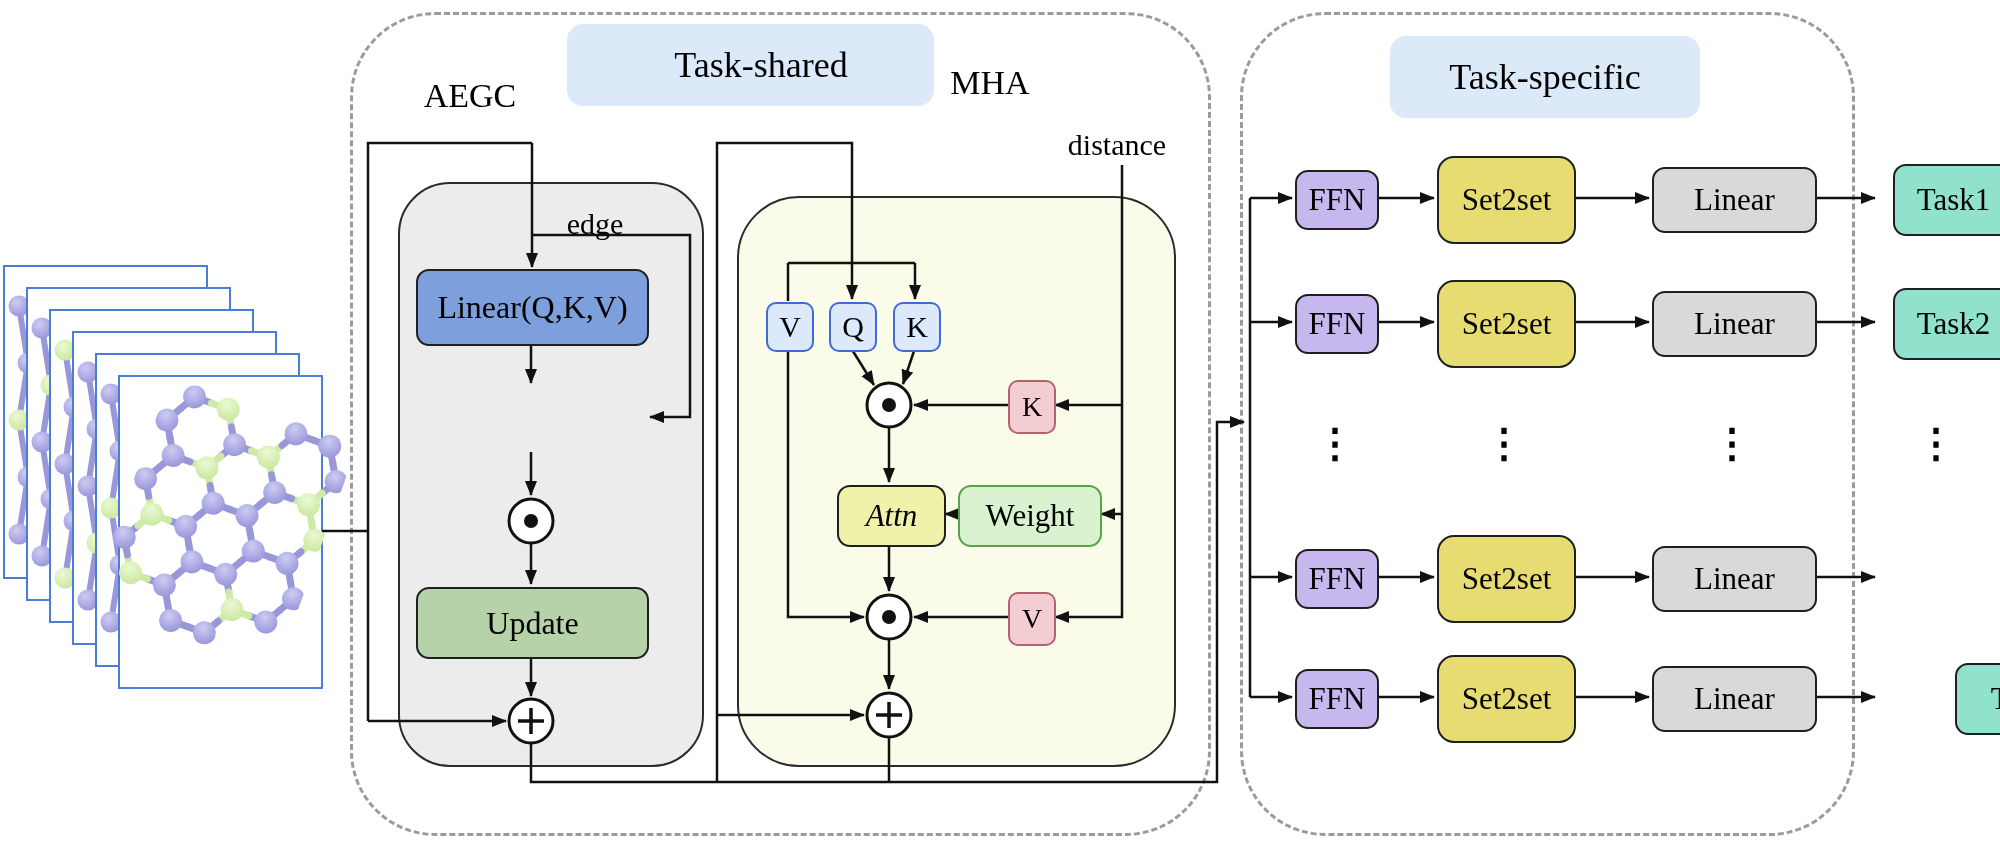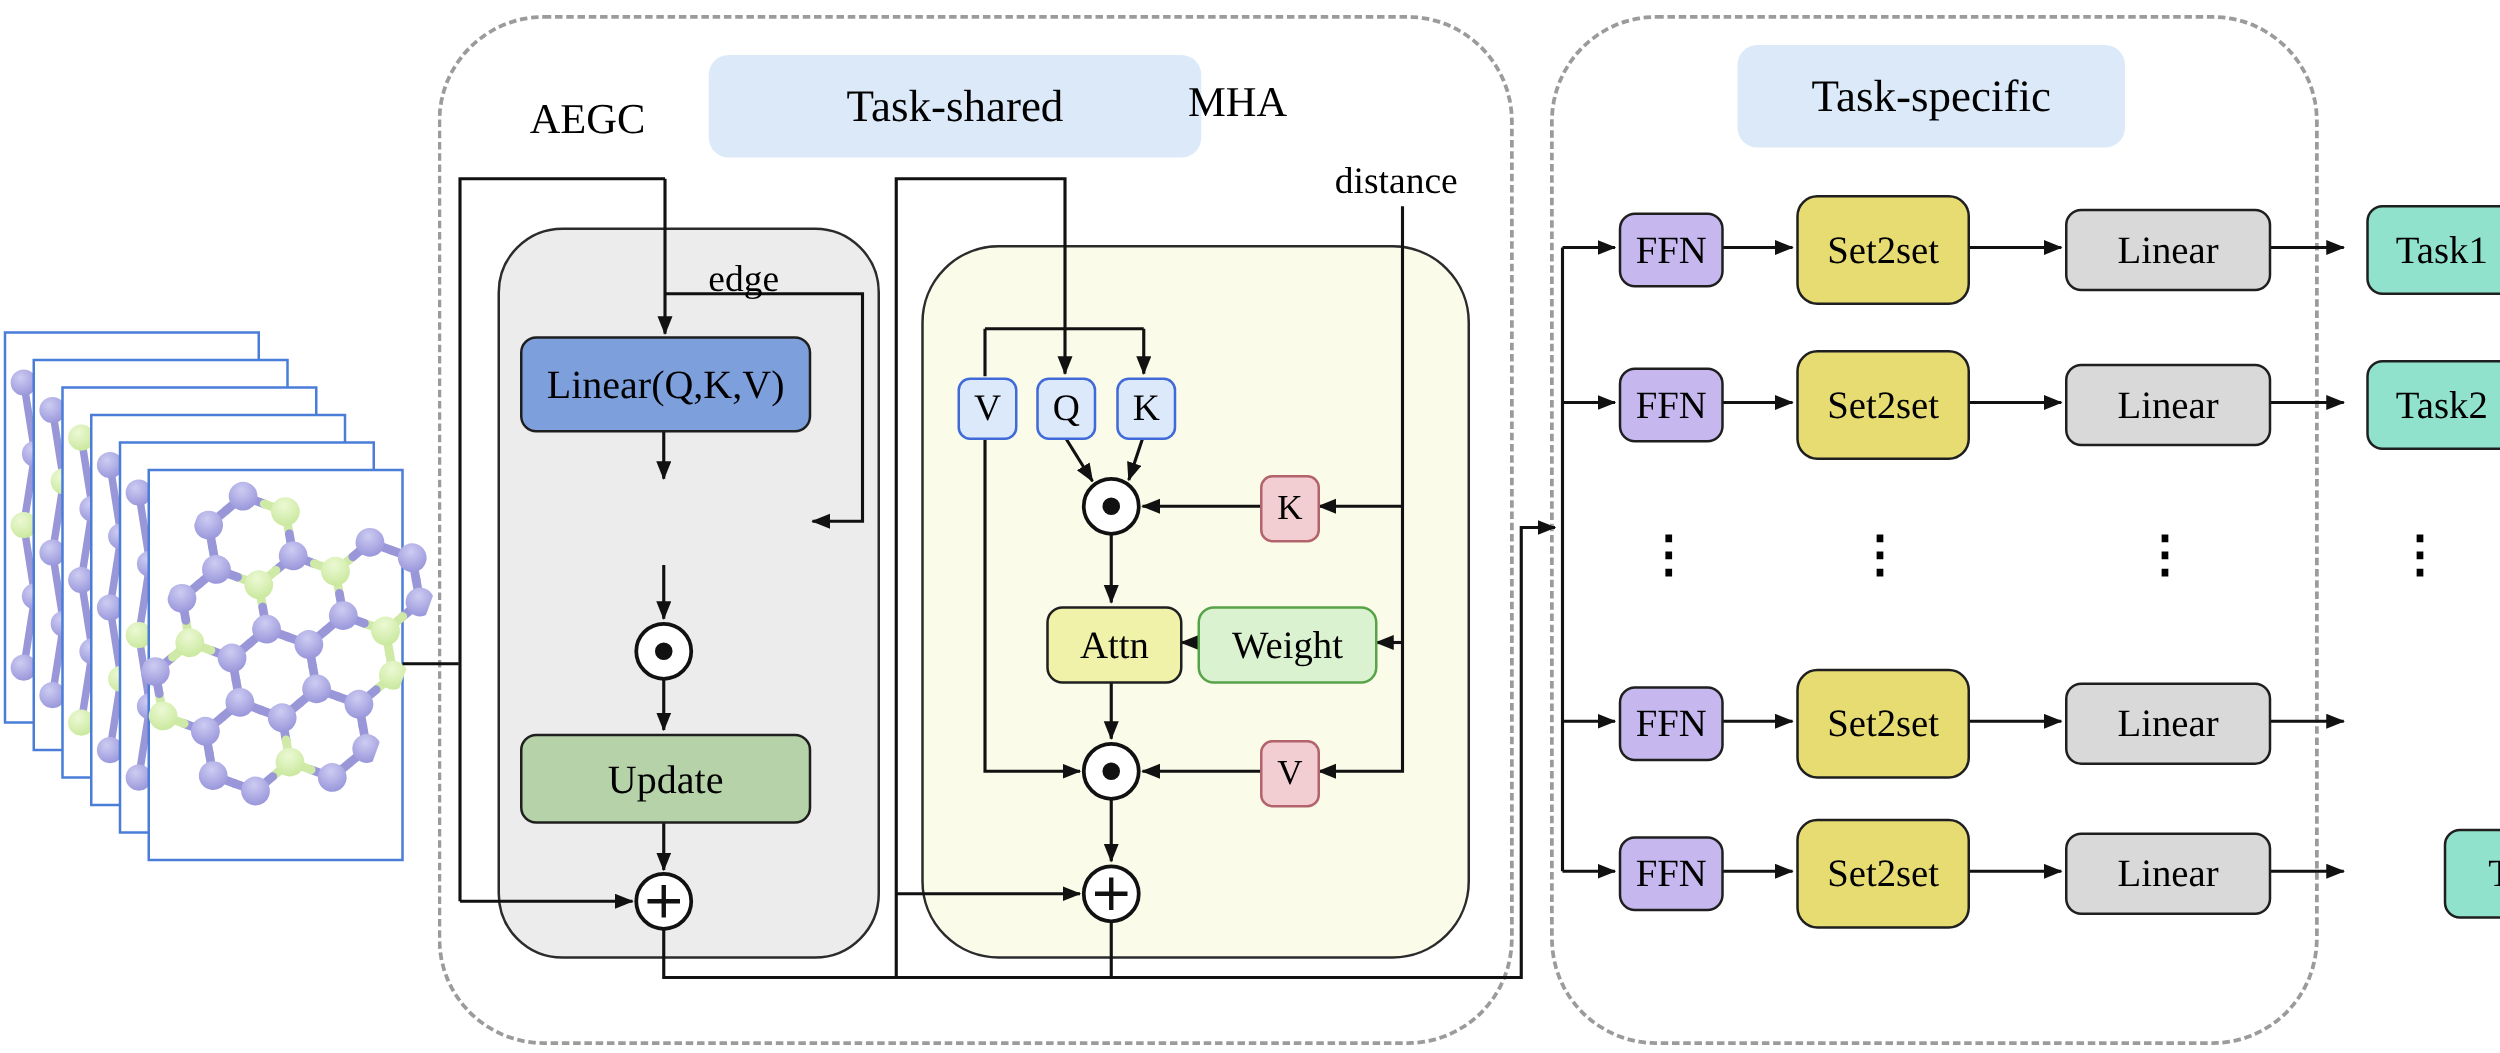--- a/index.html
+++ b/index.html
@@ -306,35 +306,35 @@
     <g>
       <circle class="node-circle" cx="889" cy="617" r="22"></circle>
         <circle class="node-dot" cx="889" cy="617" r="7"></circle>
       </g>
     <g>
       <circle class="node-circle" cx="889" cy="715" r="22"></circle>
       <path class="node-plus" d="M876,715 H902 M889,702 V728"></path>
       </g>
   </svg>
 
-  <div class="pill" style="left:567px;top:44px;width:394px;height:82px;">Task-shared</div>
+  <div class="pill" style="left:567px;top:24px;width:346px;height:82px;padding-left:21px;">Task-shared</div>
   <div class="pill" style="left:1390px;top:36px;width:310px;height:82px;">Task-specific</div>
   <div class="lbl title" style="left:400px;top:76px;width:140px;">AEGC</div>
   <div class="lbl title" style="left:930px;top:63px;width:120px;">MHA</div>
   <div class="lbl" style="left:545px;top:204px;width:100px;">edge</div>
   <div class="lbl" style="left:1047px;top:125px;width:140px;">distance</div>
 
   <div class="box b-blue" style="left:416px;top:269px;width:229px;height:73px;">Linear(Q,K,V)</div>
   <div class="box b-green" style="left:416px;top:587px;width:229px;height:68px;text-align:right;">Update</div>
 
   <div class="box b-chip" style="left:766px;top:302px;width:44px;height:46px;">V</div>
   <div class="box b-chip" style="left:829px;top:302px;width:44px;height:46px;">Q</div>
   <div class="box b-chip" style="left:893px;top:302px;width:44px;height:46px;">K</div>
   <div class="box b-pink" style="left:1008px;top:380px;width:44px;height:50px;">K</div>
-  <div class="box b-attn" style="left:837px;top:485px;width:105px;height:58px;">Attn</div>
+  <div class="box b-attn" style="left:837px;top:485px;width:105px;height:58px;font-style:italic;">Attn</div>
   <div class="box b-weight" style="left:958px;top:485px;width:140px;height:58px;">Weight</div>
   <div class="box b-pink" style="left:1008px;top:592px;width:44px;height:50px;">V</div>
 
   <div class="box b-ffn" style="left:1295px;top:170px;width:80px;height:56px;">FFN</div>
   <div class="box b-set2set" style="left:1437px;top:156px;width:135px;height:84px;">Set2set</div>
   <div class="box b-linear" style="left:1652px;top:167px;width:161px;height:62px;">Linear</div>
   <div class="box b-task" style="left:1878px;top:164px;width:117px;height:68px;">Task1</div>
 
   <div class="box b-ffn" style="left:1295px;top:294px;width:80px;height:56px;">FFN</div>
   <div class="box b-set2set" style="left:1437px;top:280px;width:135px;height:84px;">Set2set</div>

